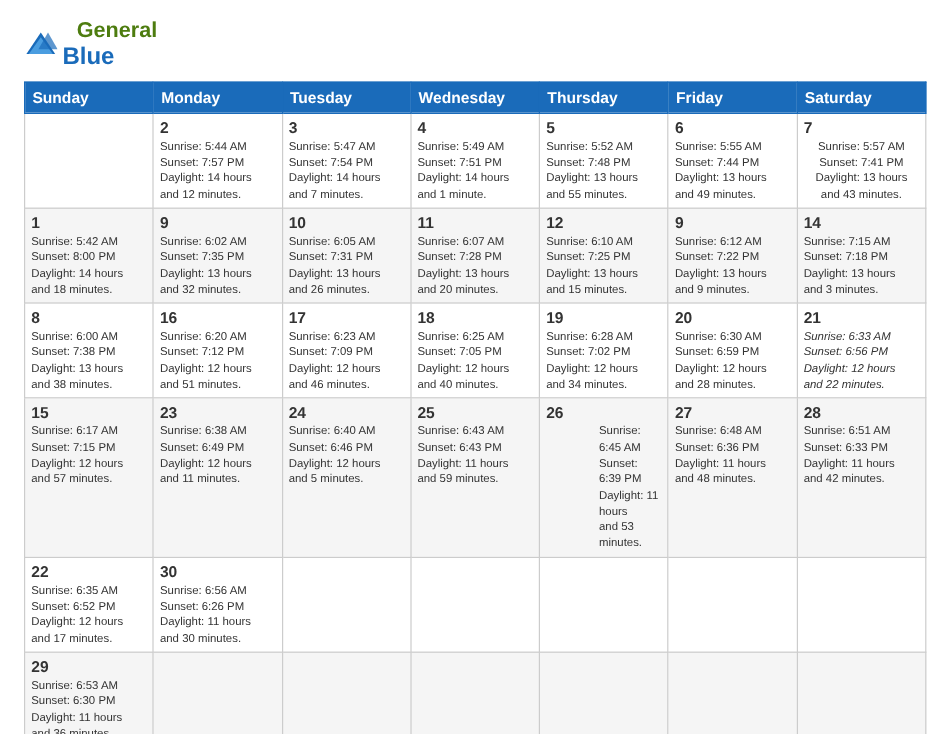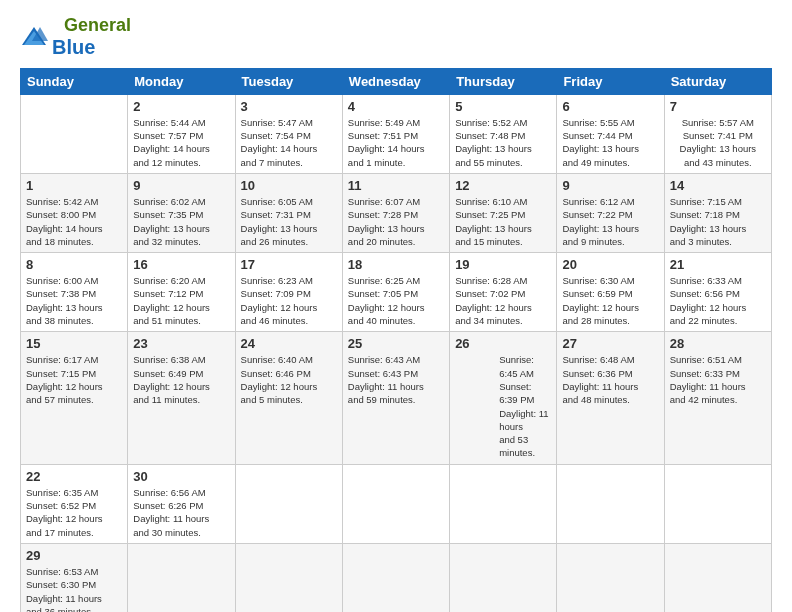--- a/index.html
+++ b/index.html
@@ -268,21 +268,21 @@
           </td>
           <td>
             <span class="day-num">20</span>
             <div class="day-info" style="white-space: pre-line;">Sunrise: 6:30 AM
 Sunset: 6:59 PM
 Daylight: 12 hours
 and 28 minutes.</div>
           </td>
           <td>
             <span class="day-num">21</span>
-            <div class="day-info" style="white-space: pre-line;">Sunrise: 6:33 AM
+            <div class="day-info" style="white-space: pre-line; font-style: italic;">Sunrise: 6:33 AM
 Sunset: 6:56 PM
 Daylight: 12 hours
 and 22 minutes.</div>
           </td>
         </tr>
         <tr>
           <td>
             <span class="day-num">15</span>
             <div class="day-info" style="white-space: pre-line;">Sunrise: 6:17 AM
 Sunset: 7:15 PM

